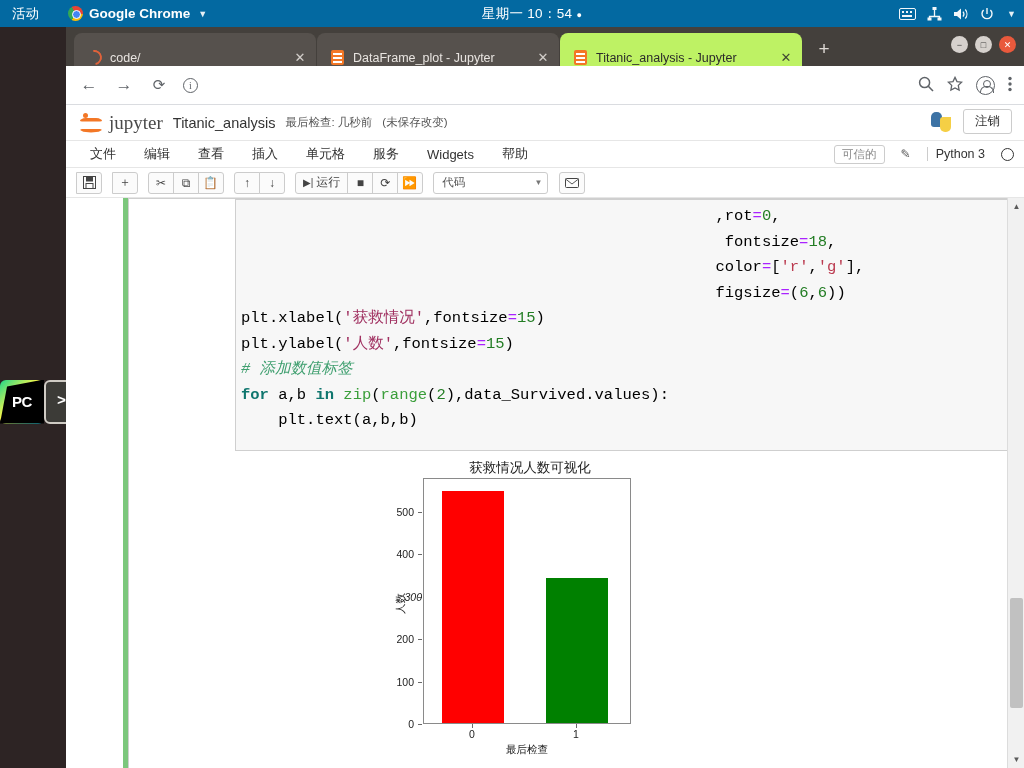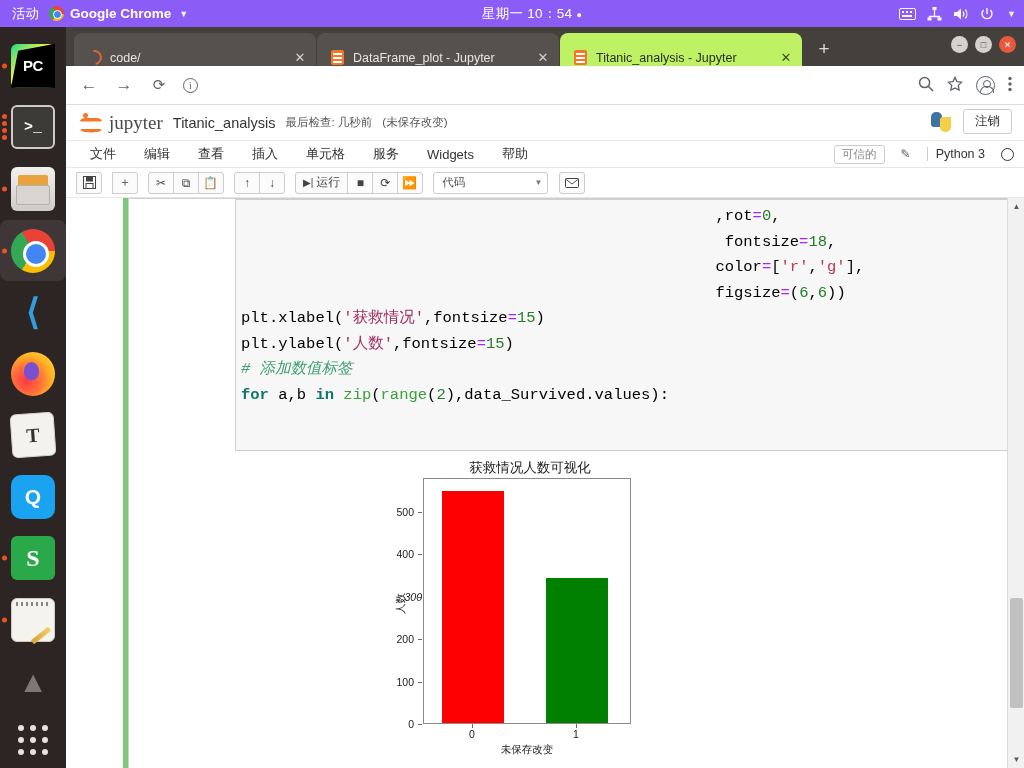--- a/index.html
+++ b/index.html
@@ -7,23 +7,24 @@
     width: 1024px; height: 768px;
     overflow: hidden;
     font-family: "Liberation Sans", sans-serif;
     background: #2b2523;
   }
   #screen { position: relative; width: 1024px; height: 768px; }
 
   
   .topbar {
     position: absolute; left: 0; top: 0; width: 1024px; height: 27px;
-    background: #8b5cf6; color: #ffffff;
+    background: #0369a1; color: #ffffff;
     display: flex; align-items: center;
     font-size: 13px;
+    gap: 19px;
   }
   .topbar-activities { padding: 0 10px 0 12px; font-size: 13.5px; }
   .topbar-app { display: flex; align-items: center; gap: 6px; font-weight: bold; font-size: 13.5px;}
   .chrome-mini {
     width: 15px; height: 15px; border-radius: 50%;
     background:
       conic-gradient(from -30deg, #ea4335 0deg 120deg, #fbbc05 120deg 240deg, #34a853 240deg 360deg);
     position: relative;
   }
   .chrome-mini::after {
@@ -39,21 +40,21 @@
   .topbar-right {
     position: absolute; right: 8px; top: 0; height: 27px;
     display: flex; align-items: center; gap: 11px;
   }
   .tb-icon { opacity: .95; display: flex; align-items: center; }
 
   
   .dock {
     position: absolute; left: 0; top: 27px; width: 66px; height: 741px;
     background: #2d2424;
-    display: flex; flex-direction: column; align-items: center;
+    display: flex; flex-direction: row; align-items: center;
     padding-top: 8px;
   }
   .dock-item {
     position: relative; width: 66px; height: 62px;
     display: flex; align-items: center; justify-content: center;
   }
   .dock-item.active { background: rgba(255,255,255,.09); border-radius: 8px; }
   .dock-icon { width: 44px; height: 44px; border-radius: 6px; position: relative;
                display:flex; align-items:center; justify-content:center;
                font-weight: bold; color:#fff; }
@@ -546,20 +547,21 @@
           <div class="cell-box"></div>
 
           <div class="input-area" style="height: 252px;"><span>                                                   ,<span class="k-pl">rot</span><span class="k-op">=</span><span class="k-num">0</span>,
 </span><span>                                                    <span class="k-pl">fontsize</span><span class="k-op">=</span><span class="k-num">18</span>,
 </span><span>                                                   <span class="k-pl">color</span><span class="k-op">=</span>[<span class="k-str">'r'</span>,<span class="k-str">'g'</span>],
 </span><span>                                                   <span class="k-pl">figsize</span><span class="k-op">=</span>(<span class="k-num">6</span>,<span class="k-num">6</span>))
 </span><span>plt.xlabel(<span class="k-str2">'获救情况'</span>,<span class="k-pl">fontsize</span><span class="k-op">=</span><span class="k-num">15</span>)
 </span><span>plt.ylabel(<span class="k-str2">'人数'</span>,<span class="k-pl">fontsize</span><span class="k-op">=</span><span class="k-num">15</span>)
 </span><span class="k-com"># 添加数值标签
 </span><span><span class="k-kw">for</span> a,b <span class="k-kw">in</span> <span class="k-bi">zip</span>(<span class="k-bi">range</span>(<span class="k-num">2</span>),data_Survived.values):
+</span><span>    plt.text(a,b,b)
 </span></div>
 
           <div class="figure-wrap" style="left:112px; right:1px; top:254px; bottom:0;">
             <div class="fig" style="position:absolute; left:145px; top:2px; width:300px; height:295px;">
 
               <div class="fig-title" style="top:5px;">获救情况人数可视化</div>
 
               <div class="fig-axes" style="left:43px; top:24px; width:208px; height:246px;">
                 <div class="bar" style="left:18px; width:62px; height:232.5px; background:#ff0000;"></div>
                 <div class="bar" style="left:122px; width:62px; height:144.9px; background:#008000;"></div>
@@ -577,21 +579,21 @@
               <div class="ytick" style="left:0; top:94.4px; width:34px;">400</div>
               <div class="ytick-mark" style="left:38px; top:58px;"></div>
               <div class="ytick" style="left:0; top:52px; width:34px;">500</div>
 
               <div class="xtick-mark" style="left:92px; top:270px;"></div>
               <div class="xtick" style="left:72px; top:274px; width:40px;">0</div>
               <div class="xtick-mark" style="left:196px; top:270px;"></div>
               <div class="xtick" style="left:176px; top:274px; width:40px;">1</div>
 
               <div class="ylabel" style="left:14px; top:160px;">人数</div>
-              <div class="xlabel" style="left:43px; top:289px; width:208px;">未保存改变</div>
+              <div class="xlabel" style="left:43px; top:289px; width:208px;">最后检查</div>
             </div>
           </div>
         </div>
 
       </div>
 
       <div class="vscroll">
         <div class="vs-arrow up">▲</div>
         <div class="vs-thumb" style="top:400px; height:110px;"></div>
         <div class="vs-arrow down">▼</div>

